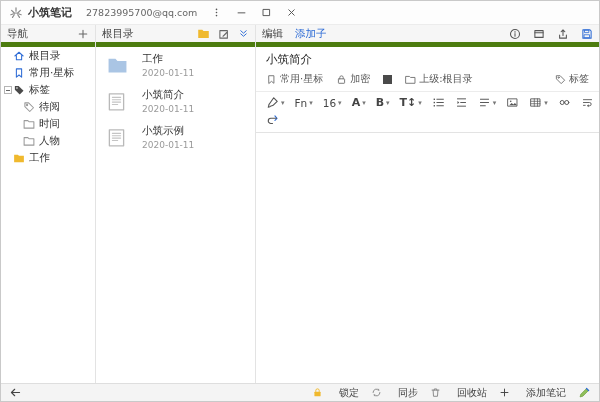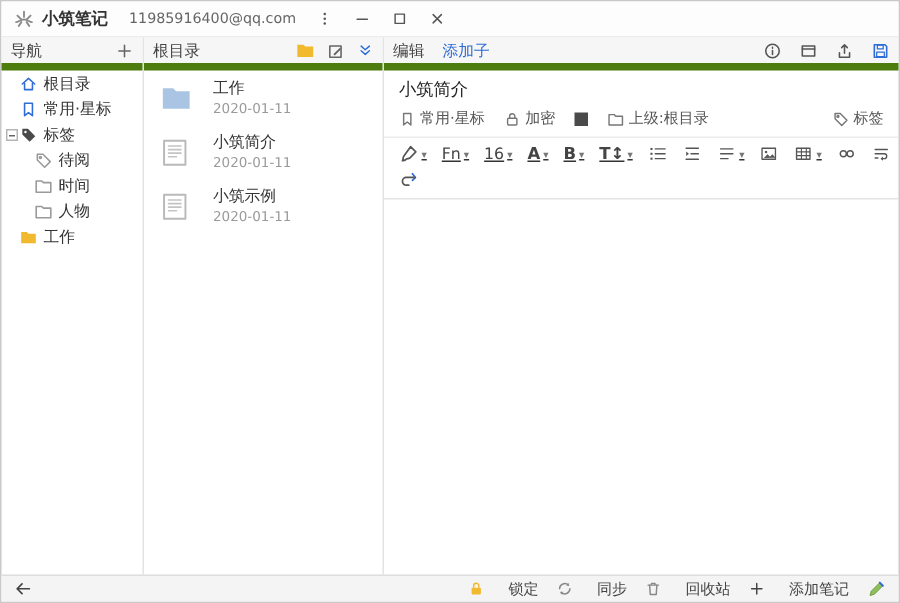--- a/index.html
+++ b/index.html
@@ -53,21 +53,21 @@
   .add-child{color:#2e6cd6;cursor:pointer;}
   .ed-head-icons{display:flex;align-items:center;gap:12px;color:#555;}
   .ed-head-icons .ic{width:12px;height:12px;cursor:pointer;}
   .ed-head-icons .save{color:#2e6cd6;}
   .note-title{padding:5px 10px 3px;font-size:11.5px;color:#222;}
   .meta-row{display:flex;align-items:center;gap:13px;padding:2px 10px 5px;font-size:10px;color:#555;border-bottom:1px solid #ececec;}
   .meta-item{display:flex;align-items:center;gap:3px;cursor:pointer;}
   .meta-item .ic{width:11px;height:11px;color:#777;}
   .swatch{width:9px;height:9px;background:#4a4a4a;cursor:pointer;}
   .meta-tag{margin-left:auto;}
-  .toolbar{padding:4px 10px 2px;border-bottom:1px solid #e3e3e3;text-decoration:underline;}
+  .toolbar{padding:4px 10px 2px;border-bottom:1px solid #e3e3e3;}
   .tb-row{display:flex;align-items:center;flex-wrap:nowrap;}
   .tb-btn{display:flex;align-items:center;margin-right:10px;margin-bottom:4px;color:#444;font-size:10.5px;cursor:pointer;}
   .tb-btn .ic{width:13px;height:13px;color:#555;}
   .tb-btn b{font-size:11px;}
   .caret{font-size:7px;color:#777;margin-left:2px;}
   .caret::after{content:"▾";}
   .content{flex:1;overflow:hidden;padding:20px 8px 0 14px;}
   .content ul{margin:0;padding-left:14px;}
   .content li{font-size:10.5px;line-height:1.65;margin-bottom:5px;color:#333;word-break:break-all;}
   
@@ -86,21 +86,21 @@
 
 <div class="app">
 
   <div class="titlebar">
     <span class="ic logo">
         <svg viewBox="0 0 16 16" fill="none" stroke="currentColor" stroke-width="1.4" stroke-linecap="round" stroke-linejoin="round">
           <path d="M8 2v4M3 5l3 3M13 5l-3 3M2 10c2 0 3-2 6-2s4 2 6 2M4 13l2-3M12 13l-2-3"></path>
         </svg>
       </span>
     <span class="app-name">小筑笔记</span>
-    <span class="account">11985916400@qq.com</span>
+    <span class="account">27823995700@qq.com</span>
     <div class="winbtns">
       <span class="ic">
           <svg viewBox="0 0 16 16" fill="currentColor">
             <circle cx="8" cy="3.5" r="1.2"></circle>
             <circle cx="8" cy="8" r="1.2"></circle>
             <circle cx="8" cy="12.5" r="1.2"></circle>
           </svg>
         </span>
       <span class="ic">
           <svg viewBox="0 0 16 16" fill="none" stroke="currentColor" stroke-width="1.4" stroke-linecap="round" stroke-linejoin="round">

